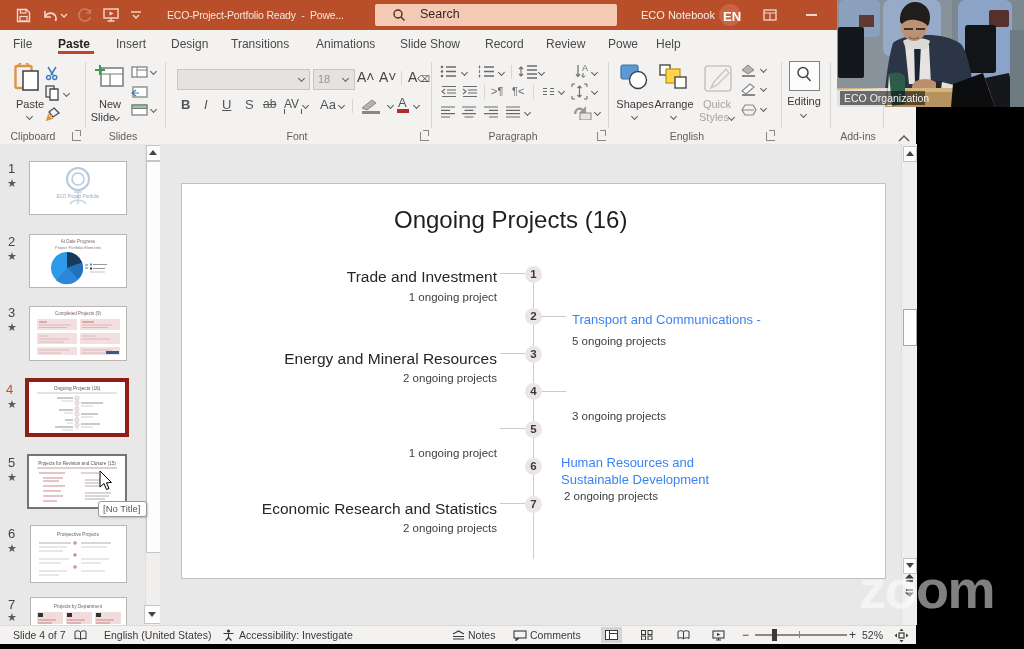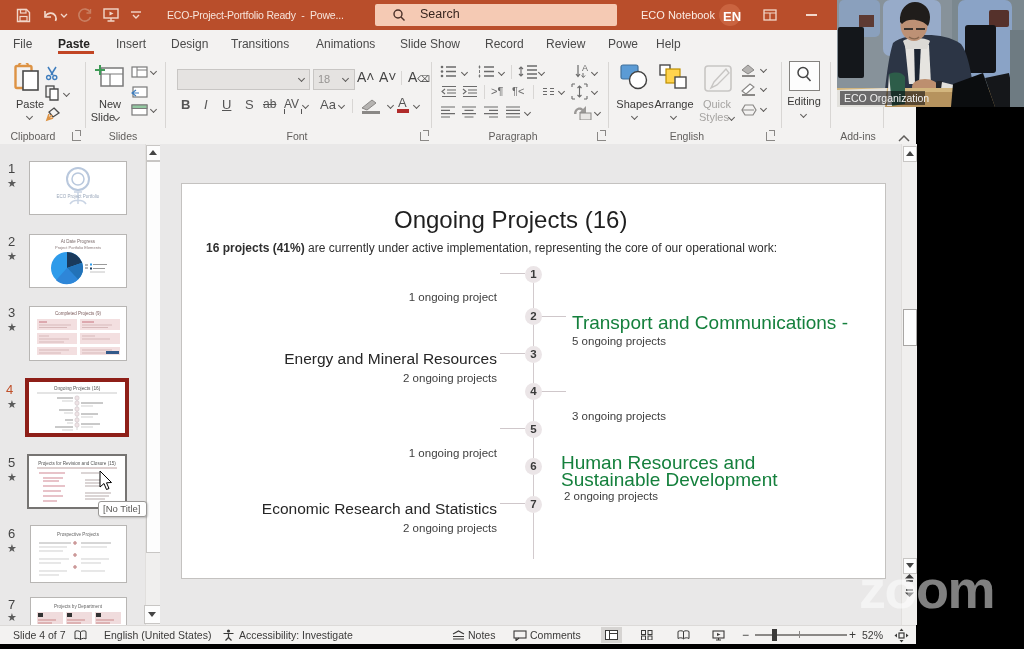--- a/index.html
+++ b/index.html
@@ -22,21 +22,21 @@
 .tstar{position:absolute;font-size:11px;color:#5a5a5a}
 #editor{position:absolute;left:160px;top:144px;width:741px;height:481px;background:#e9e8e8}
 #slide{position:absolute;left:181px;top:183px;width:703px;height:394px;background:#fff;border:1px solid #c4c2c0}
 #vsb{position:absolute;left:901px;top:144px;width:15px;height:481px;background:#f0efee;border-left:1px solid #e1dfdd}
 #sbar{position:absolute;left:0;top:625px;width:916px;height:18px;background:#f3f2f1;border-top:1px solid #dcdad8}
 .sbt{position:absolute;top:3px;font-size:10.5px;color:#3b3a39}
 #video{position:absolute;left:837px;top:0;width:187px;height:107px;background:#8d9aa0;overflow:hidden}
 #wm{position:absolute;left:859px;top:562px;color:rgba(255,255,255,0.5);font-size:54px;font-weight:bold;line-height:1;letter-spacing:-1.5px}
 .circ{position:absolute;width:17px;height:17px;border-radius:50%;background:#ebe5e7;font-size:11.5px;font-weight:bold;color:#3a3a3a;text-align:center;line-height:17px}
 .catL{position:absolute;font-size:15.5px;color:#262626;text-align:right;width:300px}
-.catR{position:absolute;font-size:19px;color:#15803d;text-align:left;width:330px}
+.catR{position:absolute;font-size:13px;color:#3b82f6;text-align:left;width:330px}
 .subL{position:absolute;font-size:11.5px;color:#404040;text-align:right;width:300px}
 .subR{position:absolute;font-size:11.5px;color:#404040;text-align:left;width:300px}
 .tick{position:absolute;height:1px;background:#cfc7ca}
 </style></head>
 <body>
 <div id="stage">
 <div id="app"></div>
 <div id="tbar">
 <svg class="a" style="left:16px;top:8px" width="15" height="15" viewBox="0 0 15 15">
         <path d="M1.5 1.5h9l3 3v9h-12z" fill="none" stroke="#f2d7ca" stroke-width="1.4"></path>
@@ -429,35 +429,35 @@
       </svg>
 <div class="a" style="left:146px;top:17px;width:13px;height:390px;background:#fdfdfd;border:1px solid #c8c6c4"></div>
 <div class="a" style="left:144px;top:461px;width:15px;height:17px;background:#fdfdfd;border:1px solid #c8c6c4"></div>
 <svg class="a" style="left:147px;top:467px" width="10" height="7" viewBox="0 0 10 7">
         <path d="M1 1 L5 6 L9 1 z" fill="#444"></path>
       </svg>
 </div>
 <div id="editor"></div>
 <div id="slide">
 <div class="tx" style="left:212px;top:22px;font-size:24px;color:#1f1f1f">Ongoing Projects (16)</div>
-<div class="tx" style="left:24px;top:57px;font-size:12px;color:#2f2f2f"><b>16 projects (41%)</b> are currently under active implementation, representing the core of our operational work:</div>
 <div class="a" style="left:351px;top:85px;width:1px;height:290px;background:#d2cacd"></div>
 <div class="tick" style="left:318px;top:89px;width:25px"></div>
 <div class="tick" style="left:359px;top:132px;width:25px"></div>
 <div class="tick" style="left:318px;top:169px;width:25px"></div>
 <div class="tick" style="left:359px;top:207px;width:25px"></div>
 <div class="tick" style="left:318px;top:244px;width:25px"></div>
 <div class="tick" style="left:318px;top:319px;width:25px"></div>
 <div class="circ" style="left:343px;top:82px">1</div>
 <div class="circ" style="left:343px;top:124px">2</div>
 <div class="circ" style="left:343px;top:162px">3</div>
 <div class="circ" style="left:343px;top:199px">4</div>
 <div class="circ" style="left:343px;top:237px">5</div>
 <div class="circ" style="left:343px;top:274px">6</div>
 <div class="circ" style="left:343px;top:312px">7</div>
+<div class="catL" style="left:15px;top:84px">Trade and Investment</div>
 <div class="subL" style="left:15px;top:107px">1 ongoing project</div>
 <div class="catR" style="left:390px;top:128px">Transport and Communications -</div>
 <div class="subR" style="left:390px;top:151px">5 ongoing projects</div>
 <div class="catL" style="left:15px;top:166px">Energy and Mineral Resources</div>
 <div class="subL" style="left:15px;top:188px">2 ongoing projects</div>
 <div class="subR" style="left:390px;top:226px">3 ongoing projects</div>
 <div class="subL" style="left:15px;top:263px">1 ongoing project</div>
 <div class="catR" style="left:379px;top:271px;line-height:16.5px">Human Resources and<br>Sustainable Development</div>
 <div class="subR" style="left:382px;top:306px">2 ongoing projects</div>
 <div class="catL" style="left:15px;top:316px">Economic Research and Statistics</div>

